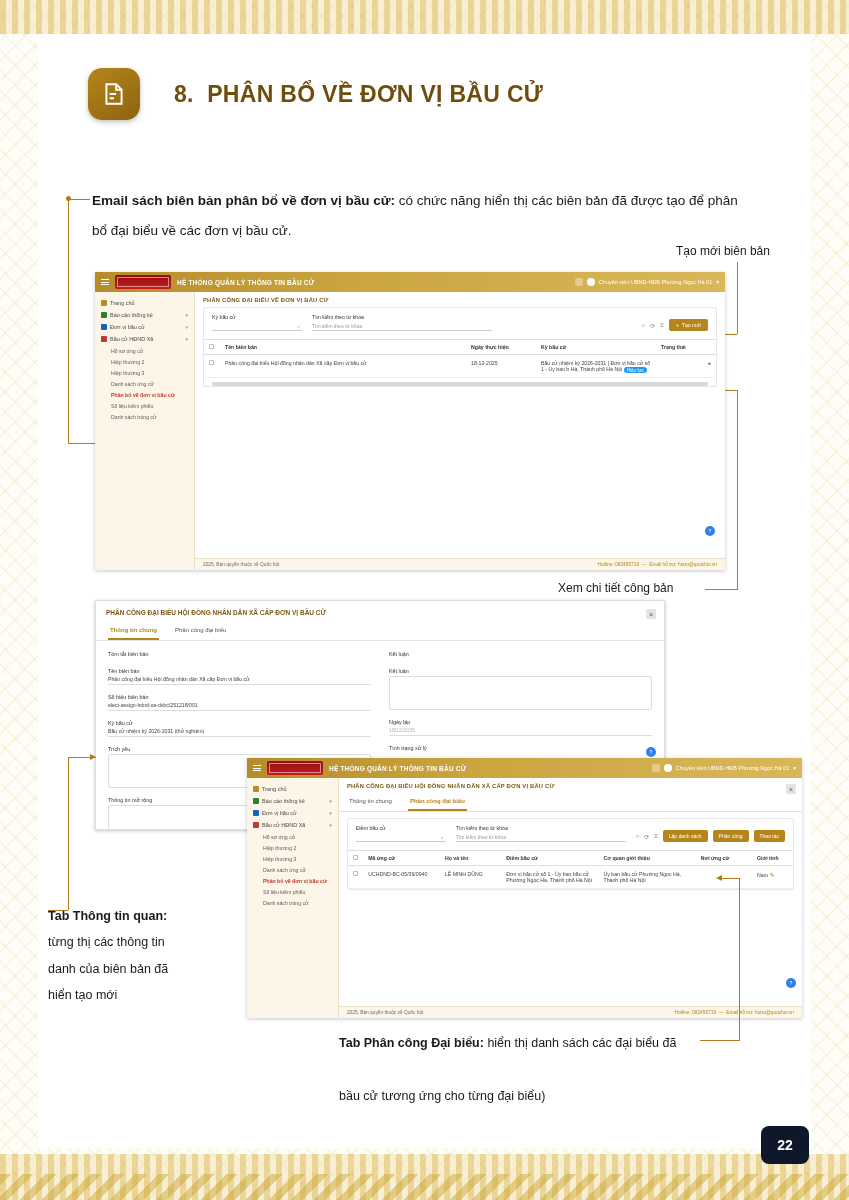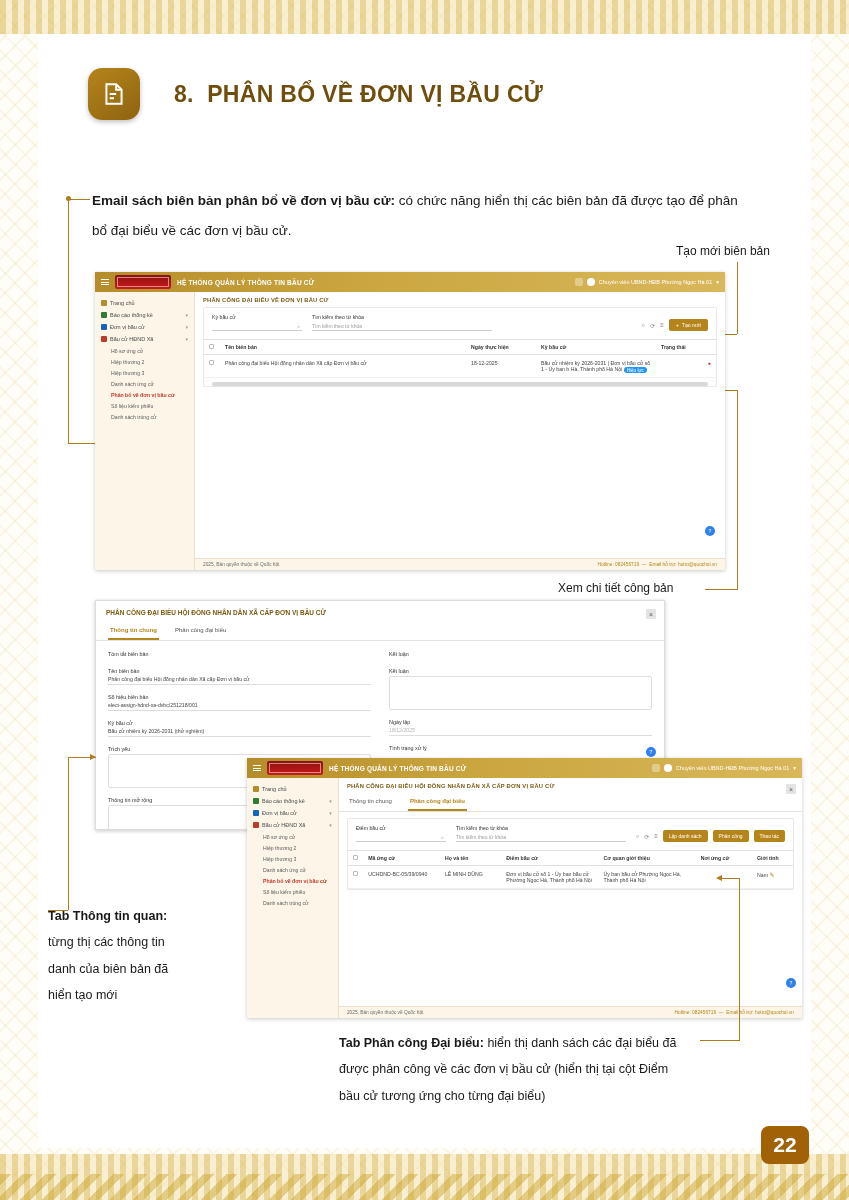--- a/index.html
+++ b/index.html
@@ -168,22 +168,22 @@
   }
   .btn-ghost.alt { background:#b5851b; }
   .pencil { color:#b5851b; font-size:6px; }
 
   
   .note { position:absolute; font-size:12.5px; line-height:2.1; color:#1a1a1a; }
   .note b { font-weight:bold; }
 
   .page-num {
     position:absolute; right:40px; bottom:36px; width:48px; height:38px;
-    background:#a16207; color:#fff; border-radius:8px;
-    display:flex; align-items:center; justify-content:center; font-size:21px; font-weight:bold;
+    background:#0f172a; color:#fff; border-radius:8px;
+    display:flex; align-items:center; justify-content:center; font-size:14px; font-weight:bold;
   }
 </style>
 </head>
 <body>
 
 <div class="page-bg"></div>
 <div class="corner-strip-top"></div>
 <div class="corner-strip-bot"></div>
 <div class="zig"></div>
 <div class="page-inner"></div>
@@ -516,21 +516,21 @@
 
 <div class="note" style="left:48px; top:903px; width:200px;">
   <b>Tab Thông tin quan:</b><br>
   <span>từng thị các thông tin</span><br>
   <span>danh của biên bản đã</span><br>
   <span>hiển tạo mới</span>
 </div>
 
 <div class="note" style="left:339px; top:1030px; width:420px;">
   <b>Tab Phân công Đại biểu:</b><span> hiển thị danh sách các đại biểu đã</span><br>
-  <span>được phân công về các đơn vị bầu cử (hiển thị tại cột Điểm</span><br>
+  <br>
   <span>bầu cử tương ứng cho từng đại biểu)</span>
 </div>
 <div class="hline" style="left:700px; top:1040px; width:40px;"></div>
 <div class="vline" style="left:739px; top:878px; height:162px;"></div>
 <div class="hline" style="left:722px; top:878px; width:18px;"></div>
 <div class="arrow-head ah-left" style="left:716px; top:875px;"></div>
 
 <div class="page-num">22</div>
 
 </body></html>

